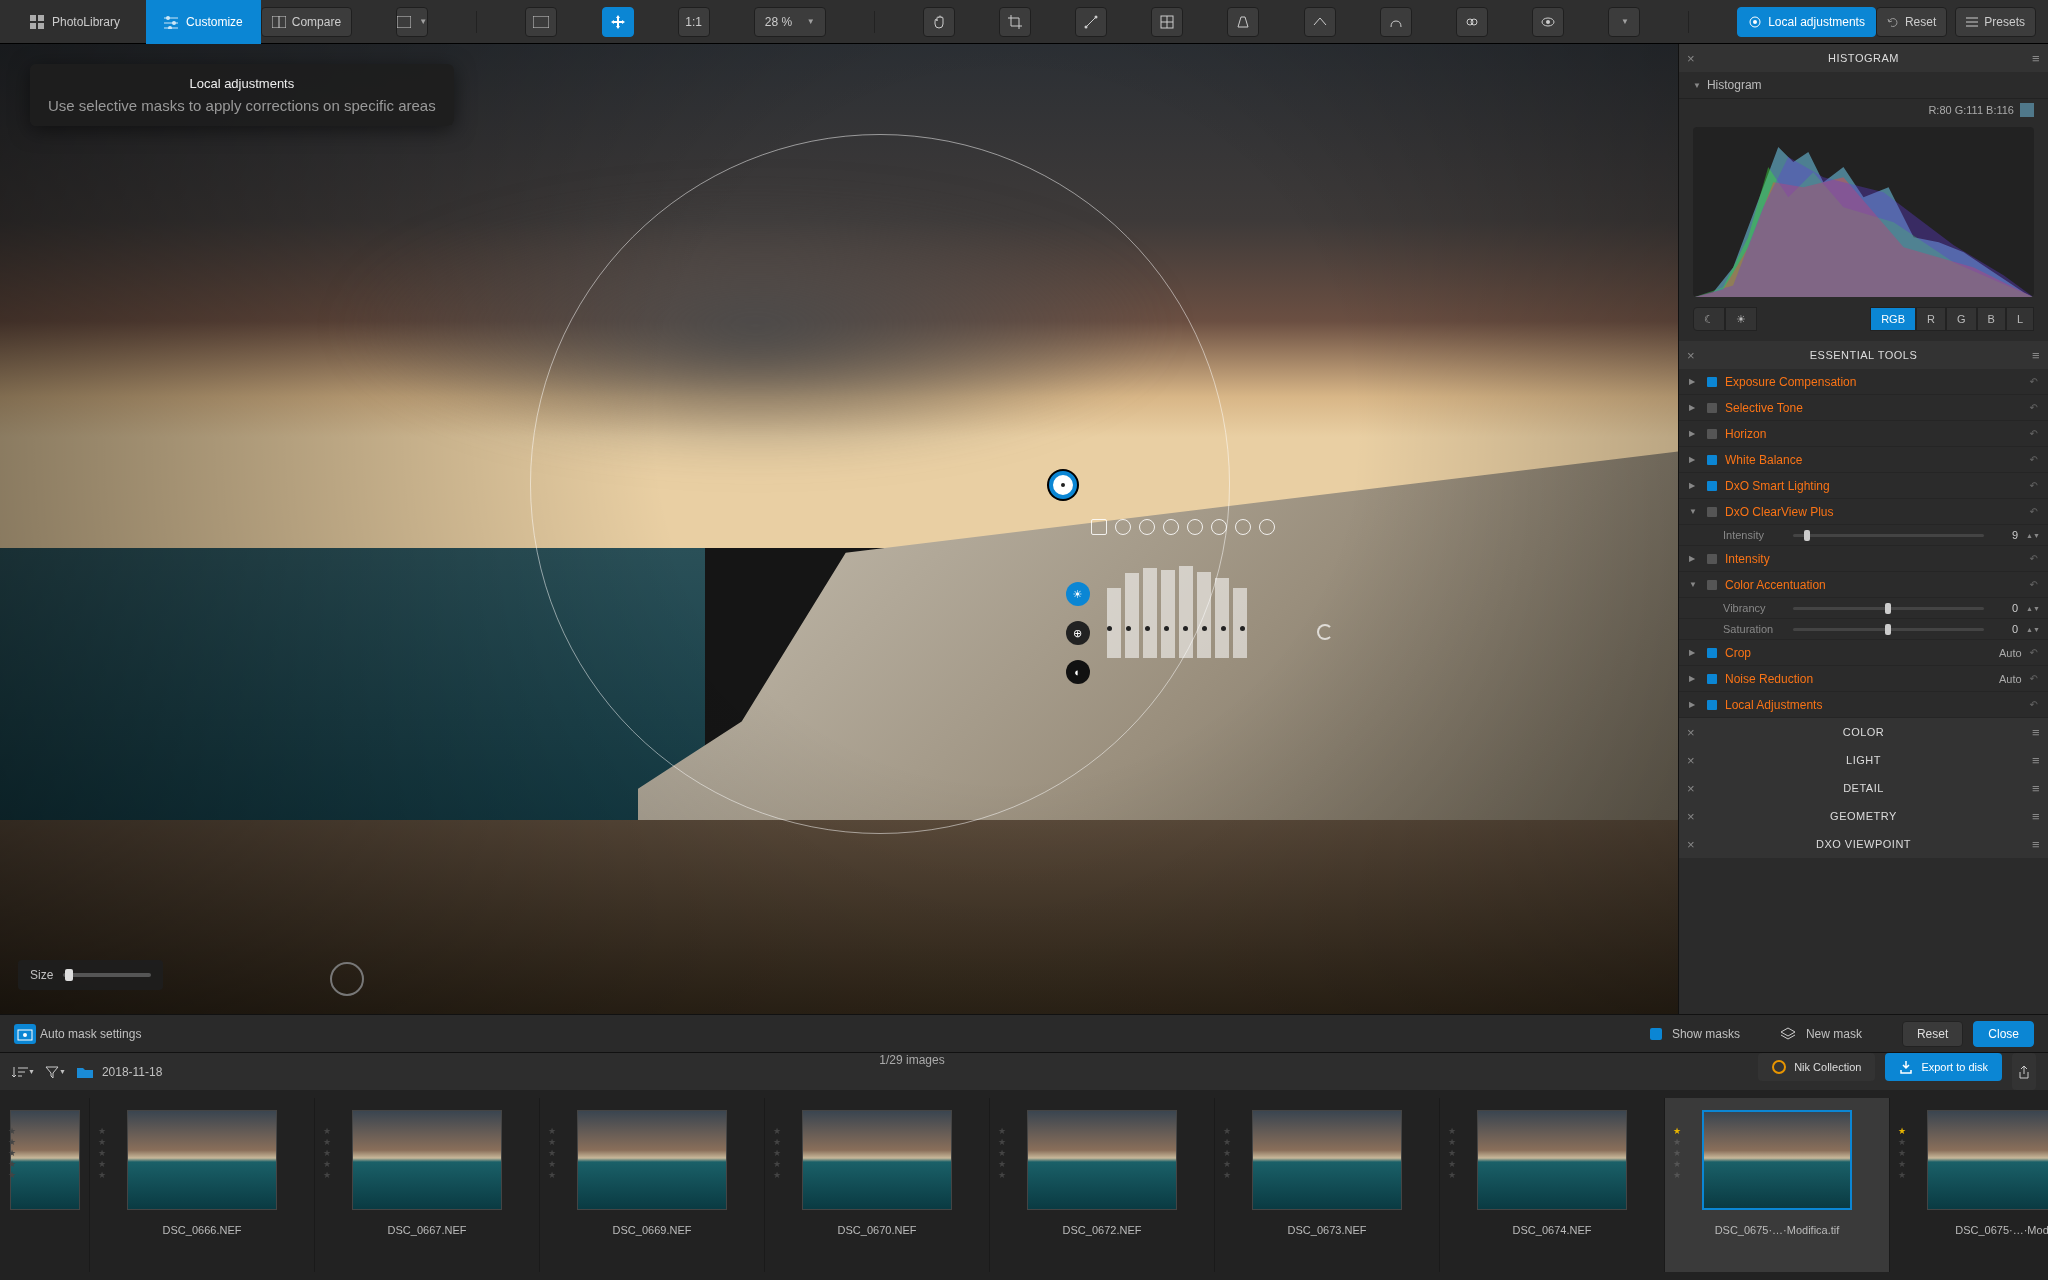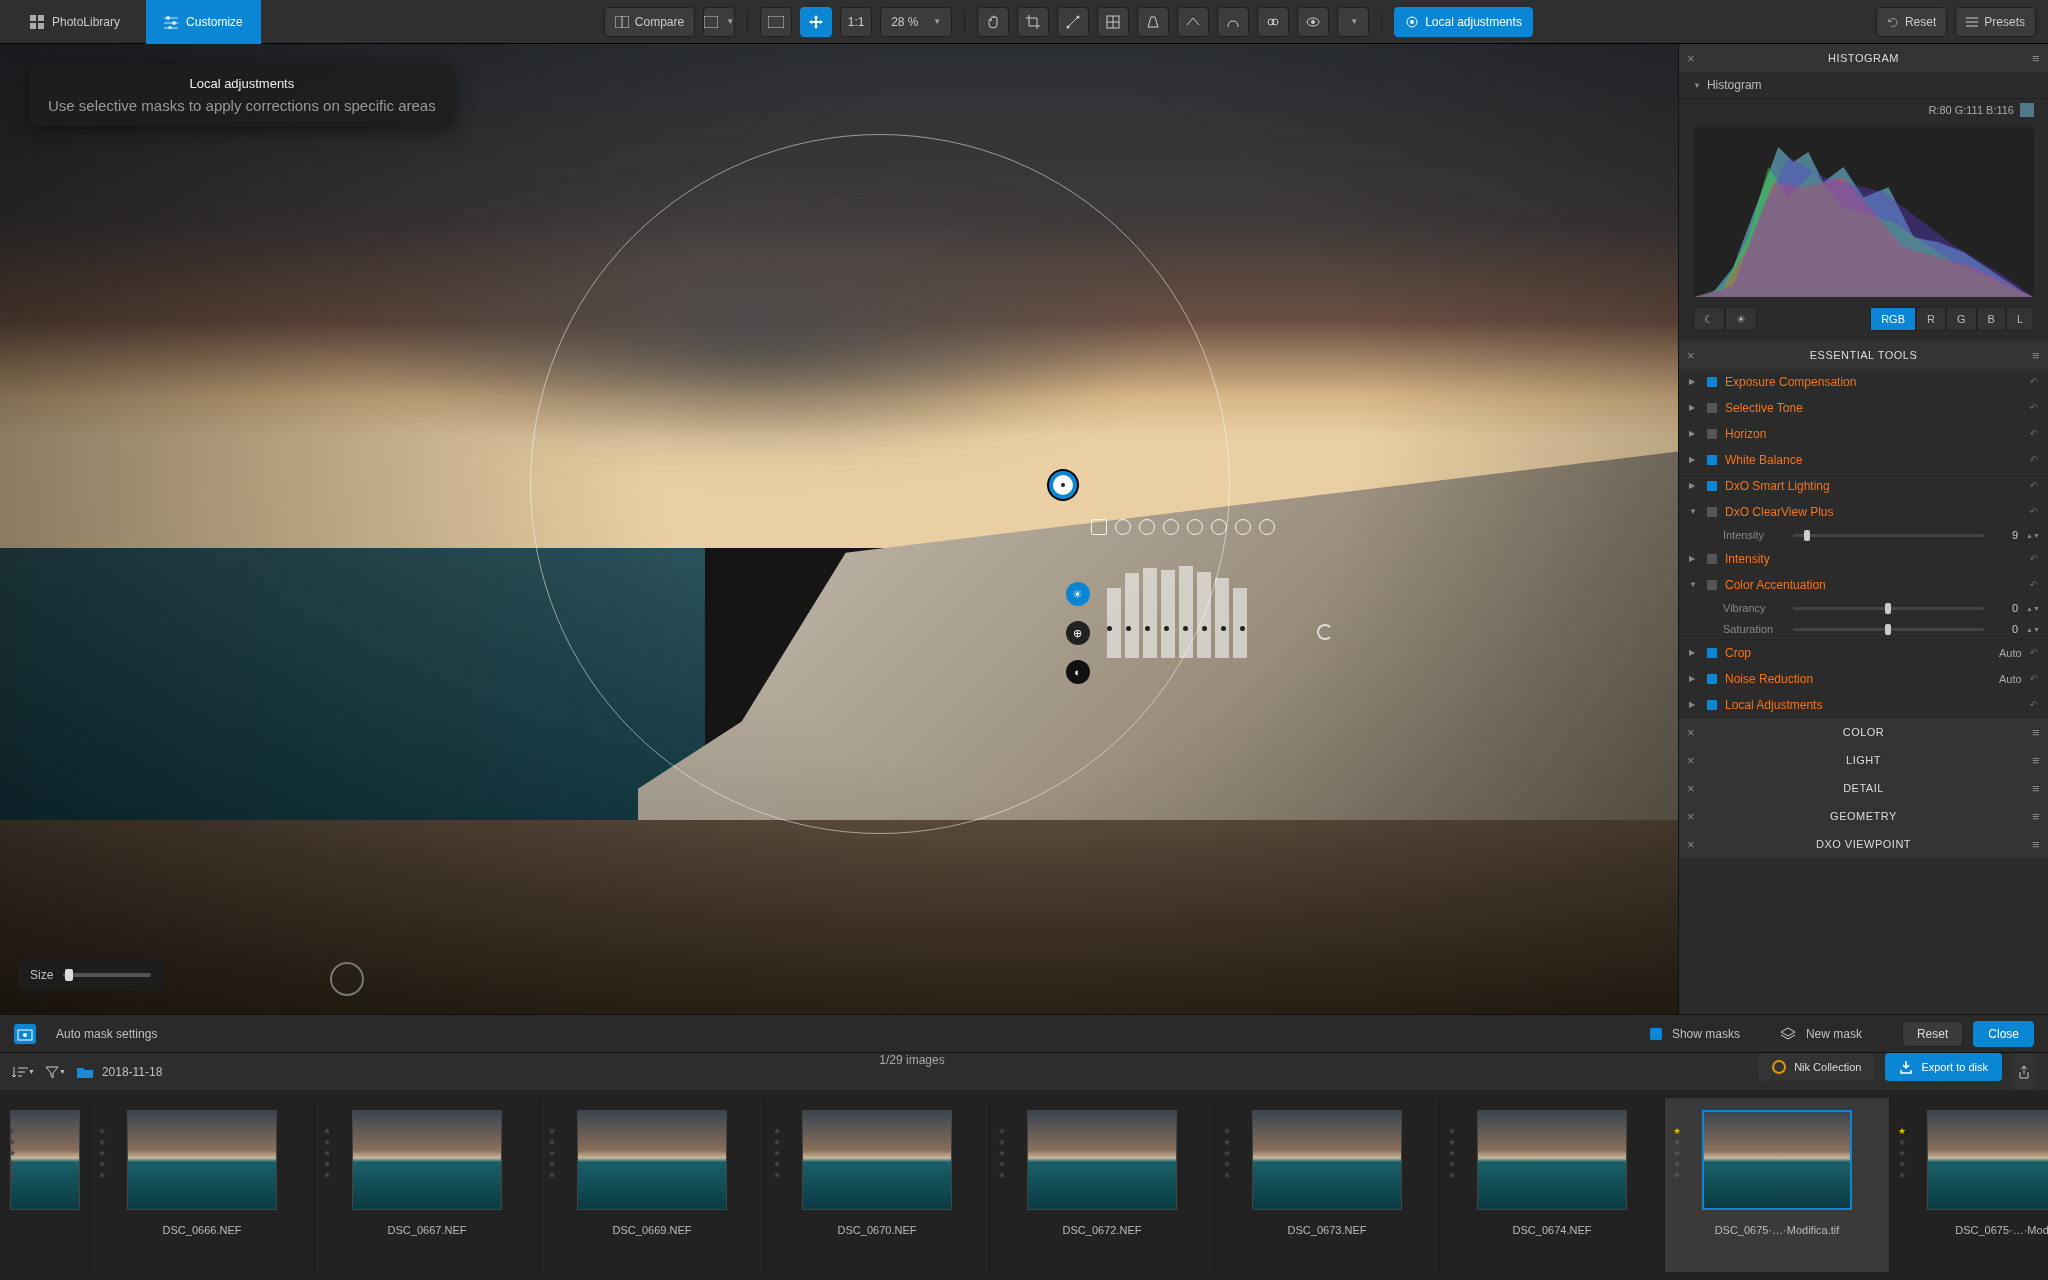--- a/index.html
+++ b/index.html
@@ -3,21 +3,21 @@
 <meta charset="utf-8">
 <style>
 *{box-sizing:border-box;margin:0;padding:0;font-family:-apple-system,"Helvetica Neue",Arial,sans-serif;user-select:none}
 body{background:#1a1a1a;color:#c0c0c0;font-size:12px;overflow:hidden;width:2048px;height:1280px}
 .app{display:flex;flex-direction:column;height:1280px}
 
 
 .topbar{height:44px;background:#2f2f2f;display:flex;align-items:center;border-bottom:1px solid #000}
 .tb-left,.tb-center,.tb-right{display:flex;align-items:center;gap:8px}
 .tb-left{padding-left:12px}
-.tb-center{flex:1;justify-content:center}
+.tb-center{flex:1;justify-content:space-between}
 .tb-right{padding-right:12px}
 .tab-btn{height:44px;padding:0 18px;display:flex;align-items:center;gap:8px;color:#ccc;cursor:pointer}
 .tab-btn.active{background:#0b86d4;color:#fff}
 .tab-btn .ico{opacity:.8}
 .tbtn{height:30px;padding:0 10px;background:#3c3c3c;border:1px solid #1f1f1f;border-radius:4px;display:flex;align-items:center;gap:6px;color:#ccc;cursor:pointer;font-size:12px}
 .tbtn.icon-only{width:32px;padding:0;justify-content:center}
 .tbtn.active{background:#0b86d4;color:#fff;border-color:#0b86d4}
 .tbtn .dd{font-size:8px;margin-left:2px;opacity:.7}
 .sep{width:1px;height:22px;background:#222;margin:0 4px}
 
@@ -57,21 +57,21 @@
 .reset-arc{position:absolute;top:59.8%;left:78.5%;width:16px;height:16px;border:2px solid rgba(255,255,255,.7);border-radius:50%;border-right-color:transparent}
 
 
 .size-box{position:absolute;bottom:24px;left:18px;background:rgba(30,30,30,.9);border-radius:4px;padding:8px 12px;display:flex;align-items:center;gap:10px}
 .size-box .track{width:88px;height:4px;background:#555;border-radius:2px;position:relative}
 .size-box .knob{position:absolute;left:2px;top:-4px;width:8px;height:12px;background:#ddd;border-radius:2px}
 .wheel-ico{position:absolute;bottom:18px;left:330px;width:34px;height:34px;border:2px solid #777;border-radius:50%}
 
 
 .maskbar{height:38px;background:#2a2a2a;border-top:1px solid #111;display:flex;align-items:center;padding:0 14px;gap:14px}
-.maskbar .left{display:flex;align-items:center;gap:20px;flex:1}
+.maskbar .left{display:flex;align-items:center;gap:4px;flex:1}
 .maskbar .right{display:flex;align-items:center;gap:10px}
 .chk{width:12px;height:12px;background:#0b86d4;border-radius:2px;display:inline-block}
 .mbtn{height:26px;padding:0 14px;background:#3a3a3a;border:1px solid #222;border-radius:4px;color:#ddd;cursor:pointer;display:flex;align-items:center}
 .mbtn.primary{background:#0b86d4;border-color:#0b86d4;color:#fff}
 
 
 .panel{width:370px;background:#2b2b2b;border-left:1px solid #111;overflow-y:auto;font-size:12px}
 .p-head{height:28px;background:#333;display:flex;align-items:center;justify-content:center;position:relative;color:#ddd;letter-spacing:.5px;font-size:11px}
 .p-head .x{position:absolute;left:8px;color:#888;cursor:pointer;font-size:13px}
 .p-head .m{position:absolute;right:8px;color:#888;cursor:pointer;font-size:13px}

